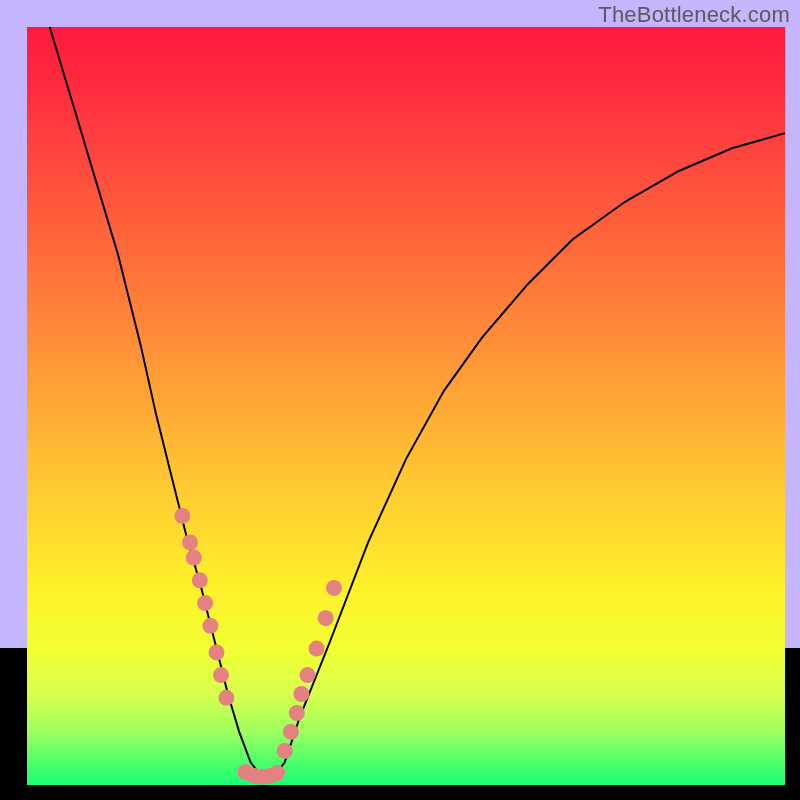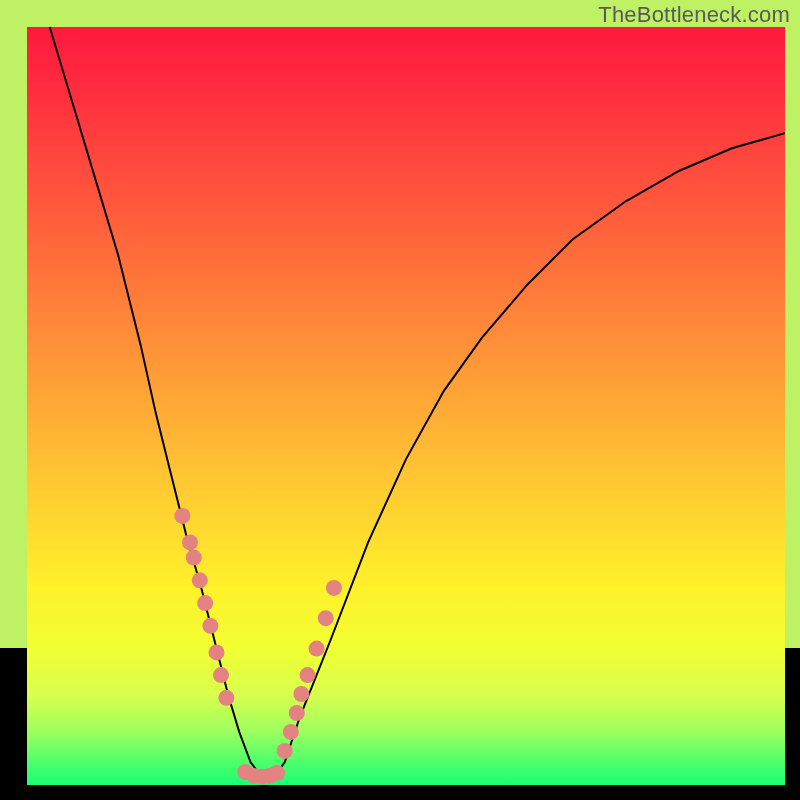--- a/index.html
+++ b/index.html
@@ -7,21 +7,21 @@
     padding: 0;
     width: 800px;
     height: 800px;
     overflow: hidden;
     background: #000;
     font-family: Arial, Helvetica, sans-serif;
   }
   .outer {
     width: 800px;
     height: 648px;
-    background: #bef264;
+    background: #c4b5fd;
     position: relative;
   }
   .plot {
     position: absolute;
     left: 27px;
     top: 27px;
     width: 758px;
     height: 758px;
     
     background: linear-gradient(

